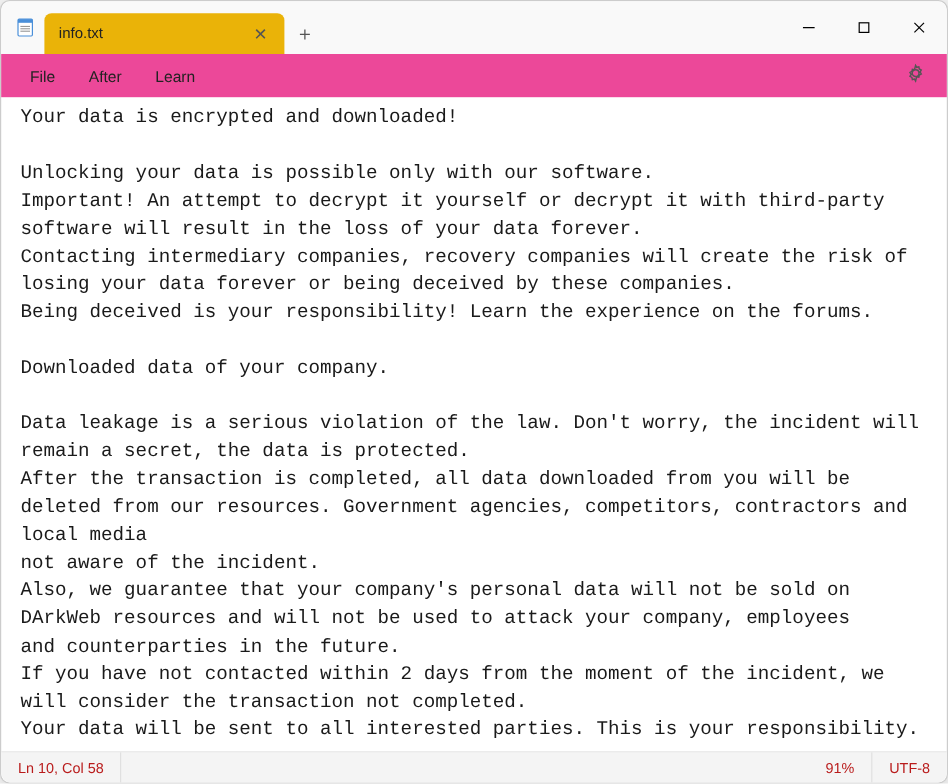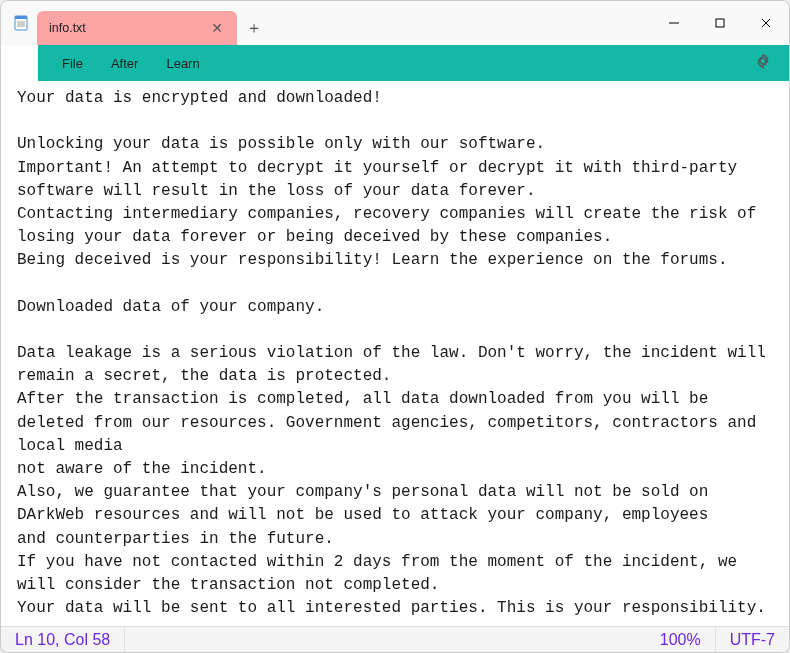--- a/index.html
+++ b/index.html
@@ -36,21 +36,21 @@
 }
 .tab-strip {
   display: flex;
   align-items: flex-end;
   flex: 1;
   padding-top: 6px;
 }
 .tab {
   display: flex;
   align-items: center;
-  background: #fca5a5;
+  background: #eab308;
   border-top-left-radius: 6px;
   border-top-right-radius: 6px;
   height: 34px;
   padding: 0 10px 0 12px;
   min-width: 200px;
   position: relative;
   font-size: 12.5px;
   color: #222;
 }
 .tab .close {
@@ -82,22 +82,21 @@
   justify-content: center;
   color: #222;
   cursor: pointer;
 }
 .win-btn svg { width: 10px; height: 10px; }
 .menubar {
   height: 36px;
   display: flex;
   align-items: center;
   padding: 0 10px;
-  background: #14b8a6;
-  margin-left: 37px;
+  background: #ec4899;
 }
 .menu-item {
   font-size: 13px;
   color: #222;
   padding: 6px 14px;
   cursor: pointer;
 }
 .settings-btn {
   margin-left: auto;
   width: 32px;
@@ -118,22 +117,22 @@
   color: #1a1a1a;
   white-space: pre-wrap;
   word-wrap: break-word;
 }
 .statusbar {
   height: 26px;
   background: #f4f4f4;
   border-top: 1px solid #e0e0e0;
   display: flex;
   align-items: flex-end;
-  font-size: 16px;
-  color: #6d28d9;
+  font-size: 12px;
+  color: #b91c1c;
   border-bottom-left-radius: 8px;
   border-bottom-right-radius: 8px;
 }
 .status-cell {
   padding: 0 14px;
   border-right: 1px solid #e0e0e0;
   height: 100%;
   display: flex;
   align-items: center;
 }
@@ -216,17 +215,17 @@
 
 Write us to the e-mail:pcsupport@skiff.com
 In case of no answer in 24 hours write us to this e-mail:pctalk01@tutanota.com
 Write this ID in the title of your message: 9ECFA84E-3143
 If you have not contacted within 2 days from the moment of the incident, we will consider the transaction not completed.
 Your data will be sent to all interested parties. This is your responsibility.</div>
 
   <div class="statusbar">
     <div class="status-cell">Ln 10, Col 58</div>
     <div class="status-spacer"></div>
-    <div class="status-cell">100%</div>
-    <div class="status-cell">UTF-7</div>
+    <div class="status-cell">91%</div>
+    <div class="status-cell">UTF-8</div>
   </div>
 
 </div>
 
 </body></html>

